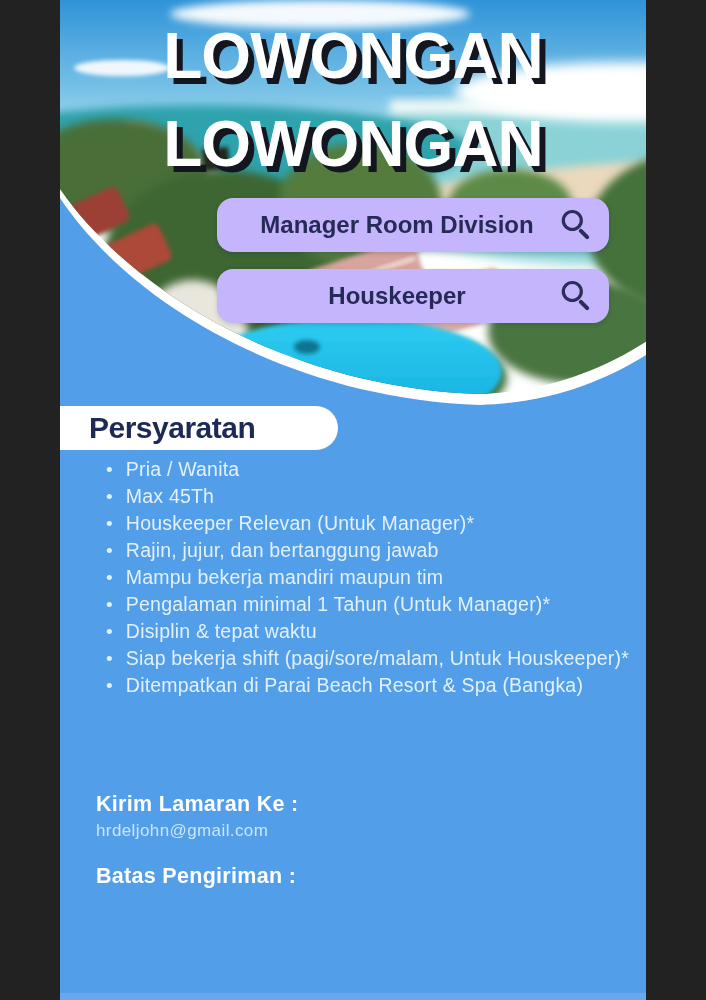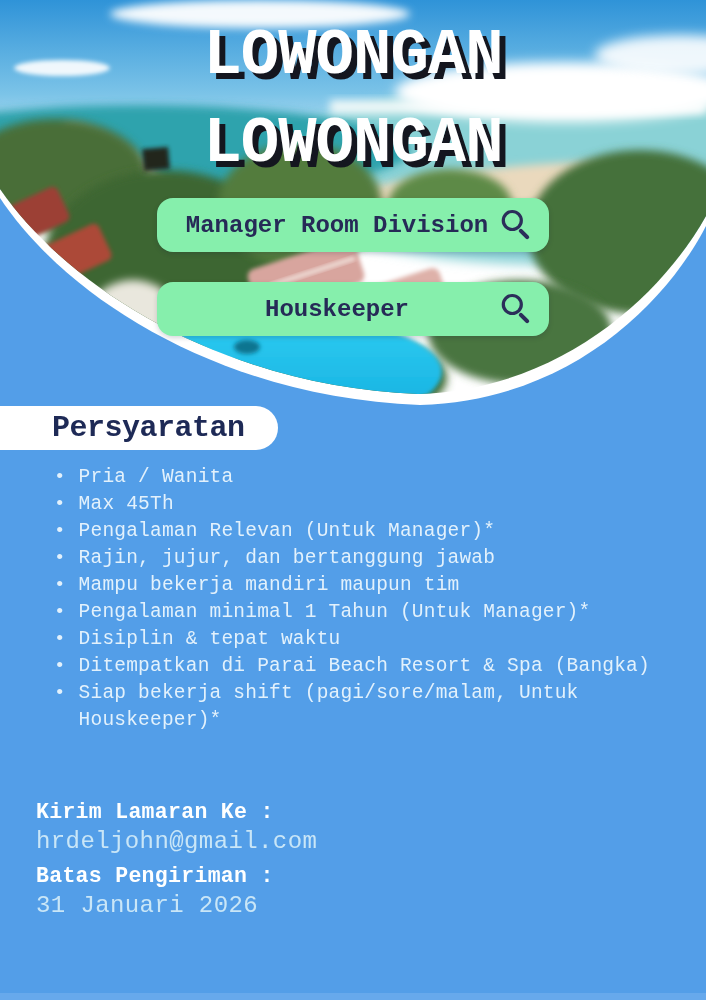--- a/index.html
+++ b/index.html
@@ -1,63 +1,63 @@
 <!DOCTYPE html>
 <html><head>
 <meta charset="utf-8">
 <style>
   html,body{margin:0;padding:0;background:#222;}
   .poster{
-    position:relative;width:706px;height:1000px;overflow:hidden;
+    position:relative;width:586px;height:1000px;overflow:hidden;
     background:#539ee8;
-    font-family:Liberation Mono, monospace;
+    font-family:Liberation Sans, sans-serif;
     margin:0 auto;
   }
   .hero-svg{position:absolute;top:0;left:0;display:block;}
   
   .title{
     position:absolute;top:12px;left:0;width:100%;text-align:center;z-index:5;
     color:#ffffff;font-weight:bold;font-size:64px;line-height:88px;letter-spacing:-1px;
     text-shadow:6px 6px 0 #14161f;
   }
   
   .pos-btn{
     position:absolute;left:157px;width:392px;height:54px;z-index:6;
-    background:#86efac;border:none;border-radius:16px;cursor:pointer;
+    background:#c4b5fd;border:none;border-radius:16px;cursor:pointer;
     box-shadow:0 2px 5px rgba(20,30,60,0.18);
     display:flex;align-items:center;justify-content:center;
     font-family:inherit;font-weight:bold;font-size:24px;color:#262a57;
     padding:0 56px 0 24px;box-sizing:border-box;
   }
   .pos-btn.btn1{top:198px;}
-  .pos-btn.btn2{top:282px;}
+  .pos-btn.btn2{top:269px;}
   .mag-icon{position:absolute;right:16px;top:9px;width:36px;height:36px;}
   
   .req-pill{
     position:absolute;top:406px;left:0;width:278px;height:44px;z-index:5;
     background:#ffffff;border-radius:0 24px 24px 0;
     display:flex;align-items:center;
   }
   .req-pill span{
-    font-weight:bold;font-size:30px;color:#1e2a56;padding-left:52px;letter-spacing:-0.5px;
+    font-weight:bold;font-size:30px;color:#1e2a56;padding-left:29px;letter-spacing:-0.5px;
   }
   .req-list{
-    position:absolute;top:456px;left:46px;z-index:5;margin:8px;padding:0;list-style:none;
+    position:absolute;top:456px;left:46px;z-index:5;margin:0;padding:0;list-style:none;
   }
   .req-list li{
     display:flex;align-items:flex-start;
     color:#e2f1fc;font-size:19.5px;line-height:27px;letter-spacing:0.2px;
   }
   .req-list li::before{content:"•";margin-right:13px;font-size:19px;color:#e2f1fc;}
   
   .contact-block{position:absolute;left:36px;z-index:5;color:#ffffff;}
-  .contact-block.send{top:792px;margin-top:8px;}
+  .contact-block.send{top:792px;}
   .contact-block.deadline{top:864px;}
   .contact-label{font-weight:bold;font-size:21.5px;letter-spacing:0.3px;color:#feffff;}
-  .contact-value{font-size:24px;margin-top:4px;color:#c9e6f7;letter-spacing:0.4px;}
+  .contact-value{font-size:17px;margin-top:4px;color:#c9e6f7;letter-spacing:0.4px;}
   .bottom-strip{position:absolute;left:0;bottom:0;width:100%;height:7px;background:#67a9ec;z-index:4;}
 </style>
 </head>
 <body>
 
 <div class="poster">
 
   <svg class="hero-svg" width="706" height="434" viewBox="0 0 706 434">
     <defs>
       <linearGradient id="skyGrad" x1="0" y1="0" x2="0" y2="1">
@@ -145,33 +145,32 @@
     </svg>
   </button>
 
   <div class="req-pill">
     <span>Persyaratan</span>
   </div>
 
   <ul class="req-list">
       <li>Pria / Wanita</li>
       <li>Max 45Th</li>
-      <li>Pengalaman Relevan (Untuk Manager)*</li>
+      <li>Houskeeper Relevan (Untuk Manager)*</li>
       <li>Rajin, jujur, dan bertanggung jawab</li>
       <li>Mampu bekerja mandiri maupun tim</li>
       <li>Pengalaman minimal 1 Tahun (Untuk Manager)*</li>
       <li>Disiplin &amp; tepat waktu</li>
+      <li>Siap bekerja shift (pagi/sore/malam, Untuk Houskeeper)*</li>
       <li>Ditempatkan di Parai Beach Resort &amp; Spa (Bangka)</li>
-      <li>Siap bekerja shift (pagi/sore/malam, Untuk Houskeeper)*</li>
     </ul>
 
   <div class="contact-block send">
     <div class="contact-label">Kirim Lamaran Ke :</div>
     <div class="contact-value">hrdeljohn@gmail.com</div>
   </div>
 
   <div class="contact-block deadline">
     <div class="contact-label">Batas Pengiriman :</div>
-    <div class="contact-value">31 Januari 2026</div>
   </div>
 
   <div class="bottom-strip"></div>
 </div>
 
 </body></html>

